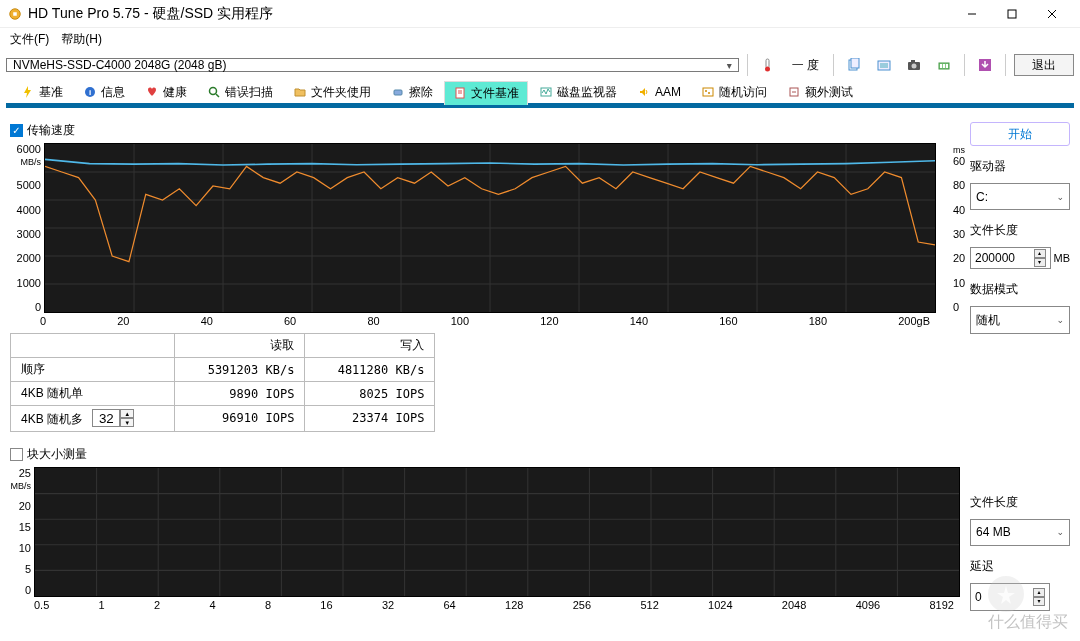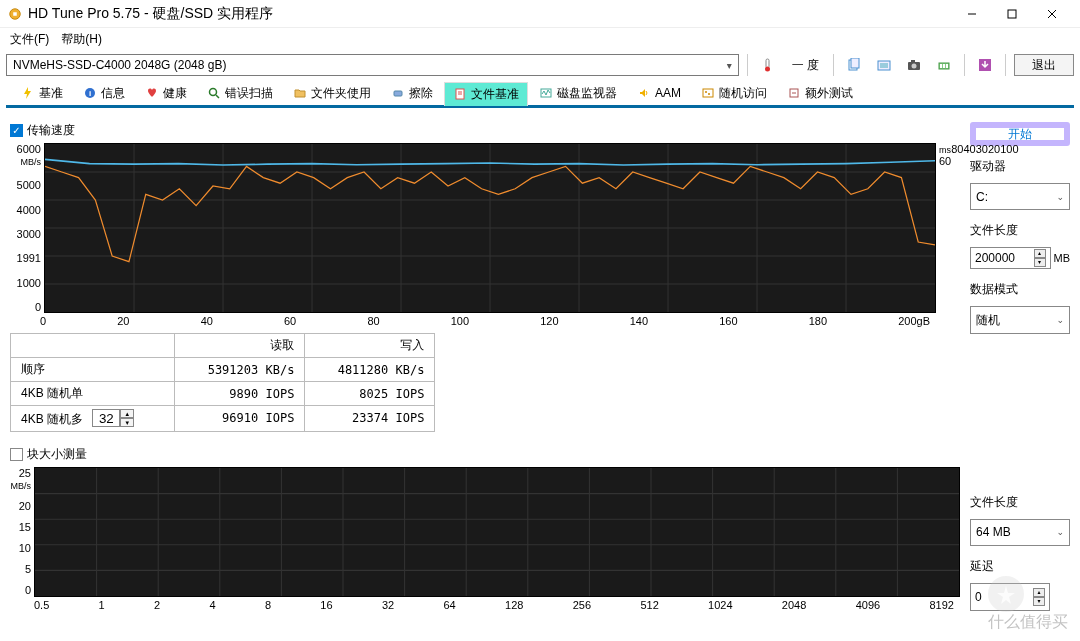--- a/index.html
+++ b/index.html
@@ -12,28 +12,28 @@
 .winbtns { display: flex; gap: 0; }
 .winbtn { width: 40px; height: 28px; display: flex; align-items: center; justify-content: center; color: #333; }
 .winbtn svg { width: 10px; height: 10px; }
 
 
 .menubar { height: 22px; display: flex; align-items: center; padding: 0 4px; background: #fff; font-size: 12px; }
 .menubar span { padding: 0 6px; }
 
 
 .toolbar1 { height: 30px; display: flex; align-items: center; padding: 0 6px; gap: 6px; }
-.drive-select { flex: 1; height: 22px; border: 1px solid #7a7a7a; padding: 0 6px; background: #fff; display: flex; align-items: center; justify-content: space-between; }
+.drive-select { flex: 1; height: 14px; border: 1px solid #7a7a7a; padding: 0 6px; background: #fff; display: flex; align-items: center; justify-content: space-between; }
 .drive-select .chev { font-size: 10px; color: #555; }
 .tb-sep { width: 1px; height: 22px; background: #ccc; margin: 0 2px; }
 .tb-btn { width: 24px; height: 22px; display: flex; align-items: center; justify-content: center; border: 1px solid transparent; }
 .exit-btn { width: 60px; height: 22px; border: 1px solid #888; background: #f4f4f4; display: flex; align-items: center; justify-content: center; }
 
 
-.tabs { height: 28px; display: flex; align-items: center; padding: 0 6px; gap: 2px; border-bottom: 3px solid #0369a1; margin: 0 6px; }
+.tabs { height: 28px; display: flex; align-items: center; padding: 0 6px; gap: 2px; border-bottom: 5px solid #0369a1; margin: 0 6px; }
 .tab { display: flex; align-items: center; gap: 4px; padding: 3px 8px; border: 1px solid transparent; border-bottom: none; font-size: 12px; }
 .tab.active { background: #5eead4; border-color: #ddd; position: relative; top: 1px; }
 .tab-icon { width: 14px; height: 14px; display: inline-flex; align-items: center; justify-content: center; }
 
 
 .main { display: flex; padding: 10px; gap: 10px; }
 .left { flex: 1; }
 .right { width: 100px; display: flex; flex-direction: column; gap: 8px; padding-top: 4px; }
 
 .section-head { display: flex; align-items: center; gap: 4px; margin: 4px 0; font-size: 12px; }
@@ -61,21 +61,21 @@
 .threads-spin .spins div { width: 14px; height: 9px; border: 1px solid #888; font-size: 7px; text-align: center; line-height: 7px; background: #f4f4f4; }
 
 
 .chart2-wrap { margin-top: 14px; }
 .legend2 { position: absolute; top: -14px; right: 0; font-size: 11px; display: flex; gap: 4px; }
 .leg-item { display: inline-flex; align-items: center; gap: 2px; }
 .chart2-area { position: relative; height: 130px; display: flex; }
 .xaxis2 { display: flex; justify-content: space-between; font-size: 11px; padding: 2px 6px 0 24px; }
 
 
-.start-btn { height: 24px; border: 6px solid #c4b5fd; border-radius: 3px; display: flex; align-items: center; justify-content: center; color: #0078d4; background: #fff; }
+.start-btn { height: 24px; border: 1px solid #c4b5fd; border-radius: 3px; display: flex; align-items: center; justify-content: center; color: #0078d4; background: #fff; }
 .field-label { font-size: 12px; margin-top: 4px; }
 .field-row { display: flex; align-items: center; gap: 3px; }
 .selectbox { height: 22px; border: 1px solid #888; background: #fff; display: flex; align-items: center; justify-content: space-between; padding: 0 5px; font-size: 12px; flex: 1; }
 .selectbox .chev { font-size: 9px; color: #555; }
 .numbox { height: 22px; border: 1px solid #888; display: flex; align-items: center; padding: 0 4px; flex: 1; }
 .spinbtns { display: flex; flex-direction: column; margin-left: auto; }
 .spinbtns div { width: 12px; height: 9px; border: 1px solid #888; font-size: 6px; line-height: 6px; text-align: center; background: #eee; }
 .unit { font-size: 11px; }
 
 .watermark { position: absolute; right: 12px; bottom: 8px; opacity: 0.5; }
@@ -278,21 +278,21 @@
     <div class="section-head">
       <span class="checkbox">✓</span>
       <span>传输速度</span>
     </div>
     <div class="chart-area">
       <div class="yaxis-l" style="width: 34px; display: flex; flex-direction: column; justify-content: space-between; text-align: right; padding-right: 3px; font-size: 11px;">
           <span>6000 <span style="font-size:9px">MB/s</span></span>
           <span>5000</span>
           <span>4000</span>
           <span>3000</span>
-          <span>1991</span>
+          <span>2000</span>
           <span>1000</span>
           <span>0</span>
         </div>
       <div class="plot" id="plot1">
           <svg viewBox="0 0 880 160" preserveAspectRatio="none">
             <line x1="0" x2="880" y1="26.666666666666668" y2="26.666666666666668" stroke="#333"></line>
             <line x1="0" x2="880" y1="53.333333333333336" y2="53.333333333333336" stroke="#333"></line>
             <line x1="0" x2="880" y1="80" y2="80" stroke="#333"></line>
             <line x1="0" x2="880" y1="106.66666666666667" y2="106.66666666666667" stroke="#333"></line>
             <line x1="0" x2="880" y1="133.33333333333334" y2="133.33333333333334" stroke="#333"></line>
@@ -302,21 +302,21 @@
             <line y1="0" y2="160" x1="352" x2="352" stroke="#333"></line>
             <line y1="0" y2="160" x1="440" x2="440" stroke="#333"></line>
             <line y1="0" y2="160" x1="528" x2="528" stroke="#333"></line>
             <line y1="0" y2="160" x1="616" x2="616" stroke="#333"></line>
             <line y1="0" y2="160" x1="704" x2="704" stroke="#333"></line>
             <line y1="0" y2="160" x1="792" x2="792" stroke="#333"></line>
             <path d="M0 14.666666666666668 L44 18.66666666666667 L88 19.2 L132 18.66666666666667 L176 20 L220 19.2 L264 18.66666666666667 L308 19.733333333333327 L352 19.2 L396 18.66666666666667 L440 18.133333333333326 L484.00000000000006 19.2 L528 18.66666666666667 L572 20 L616 19.2 L660 18.66666666666667 L704 19.733333333333327 L748 19.2 L792 18.66666666666667 L836 17.333333333333325 L880 15.999999999999996 " stroke="#4fb8e8" fill="none" stroke-width="1.5"></path>
             <path d="M0 21.33333333333333 L16.60377358490566 26.66666666666666 L33.20754716981132 31.999999999999993 L49.81132075471698 53.33333333333334 L66.41509433962264 106.66666666666669 L83.01886792452831 112 L99.62264150943396 48.00000000000001 L116.22641509433961 53.33333333333334 L132.83018867924528 42.66666666666667 L149.43396226415092 58.66666666666667 L166.03773584905662 40 L182.64150943396228 42.66666666666667 L199.24528301886792 21.33333333333333 L215.8490566037736 31.999999999999993 L232.45283018867923 37.33333333333333 L249.0566037735849 26.66666666666666 L265.66037735849056 31.999999999999993 L282.2641509433962 42.66666666666667 L298.86792452830184 31.999999999999993 L315.47169811320754 26.66666666666666 L332.07547169811323 42.66666666666667 L348.6792452830189 31.999999999999993 L365.28301886792457 37.33333333333333 L381.8867924528302 26.66666666666666 L398.49056603773585 40 L415.09433962264154 31.999999999999993 L431.6981132075472 42.66666666666667 L448.3018867924528 48.00000000000001 L464.90566037735846 42.66666666666667 L481.50943396226415 31.999999999999993 L498.1132075471698 26.66666666666666 L514.7169811320755 21.33333333333333 L531.3207547169811 37.33333333333333 L547.9245283018868 31.999999999999993 L564.5283018867924 42.66666666666667 L581.132075471698 26.66666666666666 L597.7358490566037 31.999999999999993 L614.3396226415094 37.33333333333333 L630.9433962264151 42.66666666666667 L647.5471698113207 26.66666666666666 L664.1509433962265 31.999999999999993 L680.7547169811321 37.33333333333333 L697.3584905660377 21.33333333333333 L713.9622641509434 26.66666666666666 L730.5660377358491 31.999999999999993 L747.1698113207548 42.66666666666667 L763.7735849056604 26.66666666666666 L780.377358490566 31.999999999999993 L796.9811320754717 48.00000000000001 L813.5849056603773 42.66666666666667 L830.1886792452831 26.66666666666666 L846.7924528301887 31.999999999999993 L863.3962264150944 93.33333333333331 L880 96 " stroke="#f08c2e" fill="none" stroke-width="1.2"></path>
           </svg>
         </div>
-      <div class="yaxis-r" style="width: 24px; display: flex; flex-direction: row; justify-content: space-between; padding-left: 3px; font-size: 11px;">
+      <div class="yaxis-r" style="width: 24px; display: flex; flex-direction: column; justify-content: space-between; padding-left: 17px; font-size: 11px;">
           <span><span style="font-size:9px">ms</span> 60</span>
           <span>80</span>
           <span>40</span>
           <span>30</span>
           <span>20</span>
           <span>10</span>
           <span>0</span>
         </div>
     </div>
     <div class="xaxis" id="xaxis1">

